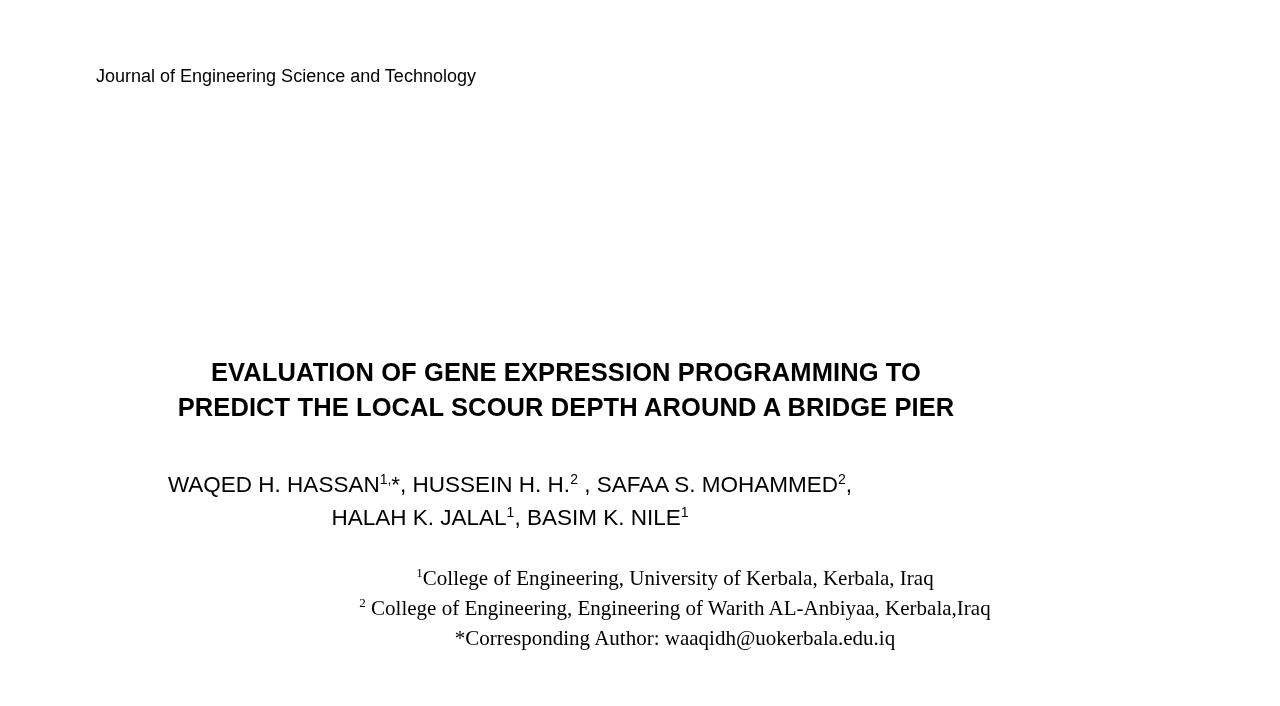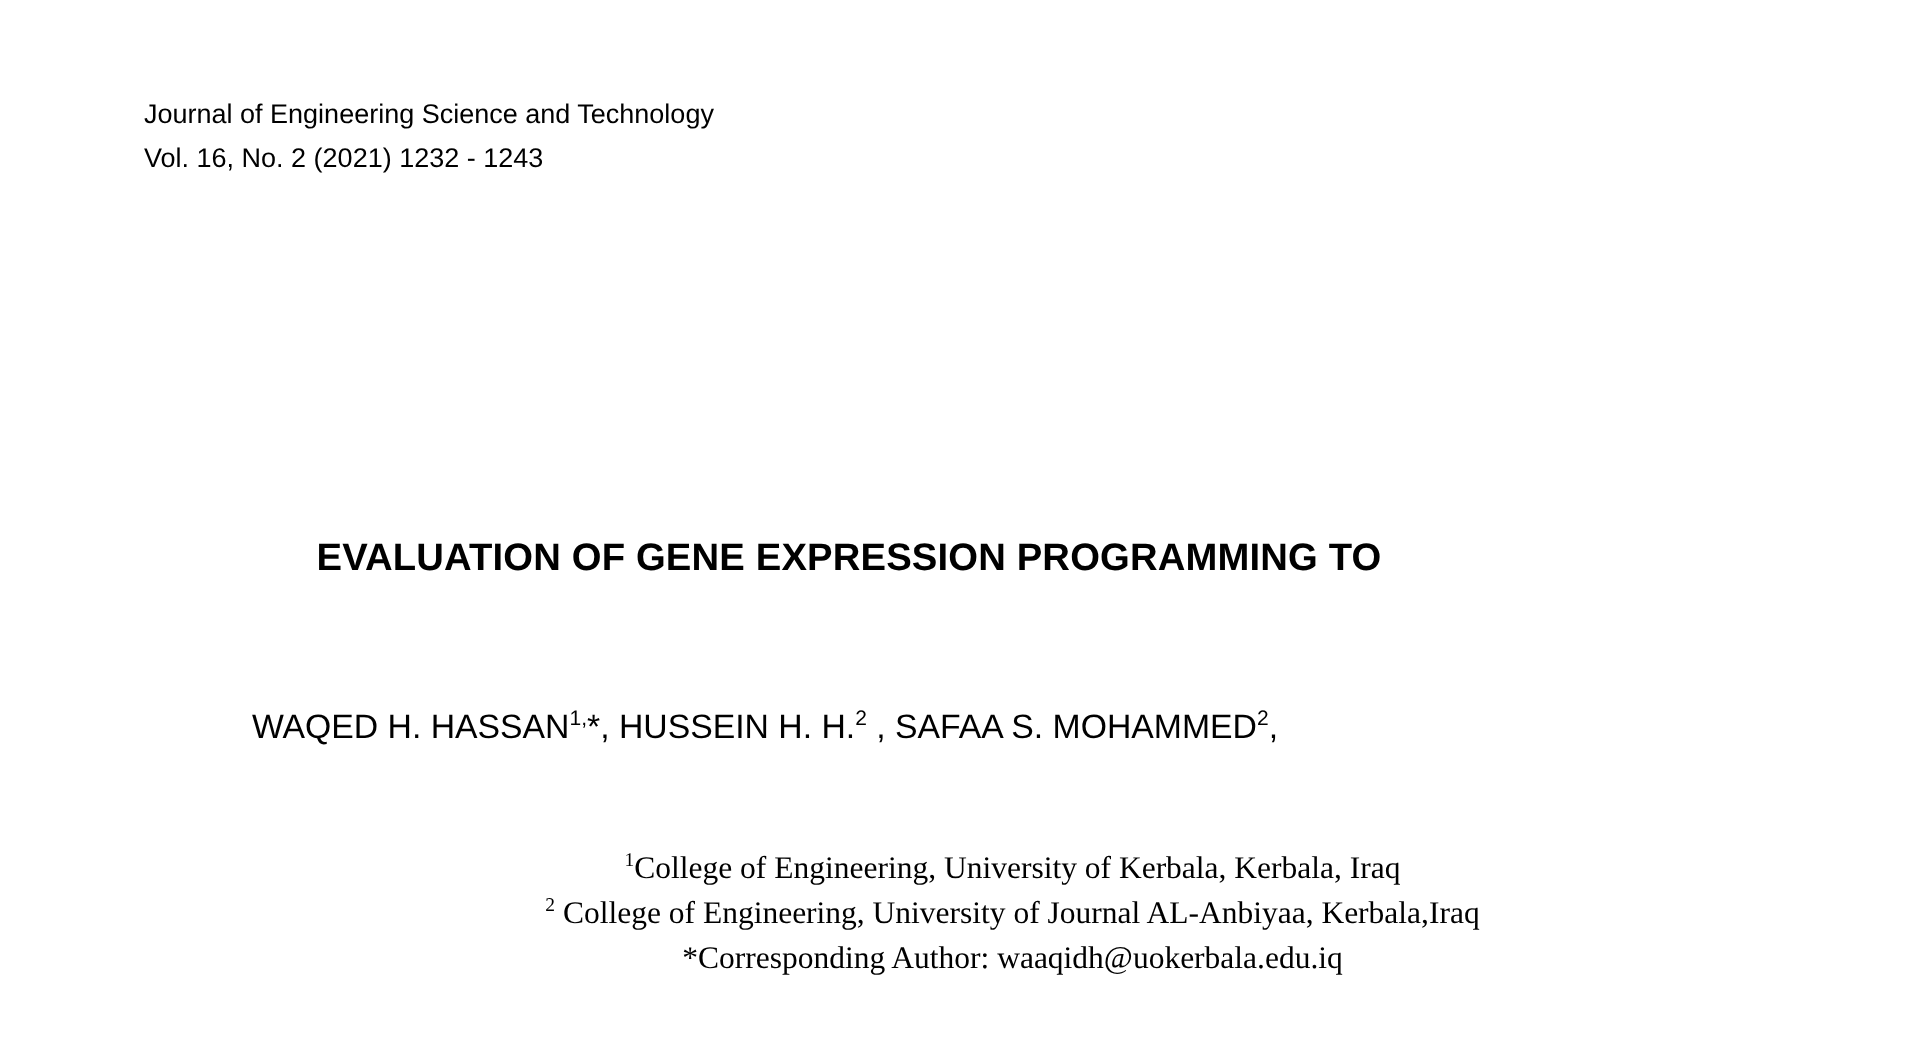--- a/index.html
+++ b/index.html
@@ -86,30 +86,31 @@
     line-height: 0;
   }
 </style>
 </head>
 <body>
 
 <div class="page">
 
   <div class="journal-header">
     <div>Journal of Engineering Science and Technology</div>
-    <div>Vol. 16, No. 2 (2021) 1232 - 1243</div>
   </div>
 
   <div class="title-block">
     <div class="title-line">EVALUATION OF GENE EXPRESSION PROGRAMMING TO</div>
+    <div class="title-line">PREDICT THE LOCAL SCOUR DEPTH AROUND A BRIDGE PIER</div>
   </div>
 
   <div class="authors-block">
     <div class="authors-line"><span>WAQED H. HASSAN</span><sup>1,</sup><span>*, HUSSEIN H. H.</span><sup>2</sup><span> , SAFAA S. MOHAMMED</span><sup>2</sup><span>,</span></div>
+    <div class="authors-line"><span>HALAH K. JALAL</span><sup>1</sup><span>, BASIM K. NILE</span><sup>1</sup></div>
   </div>
 
   <div class="affil-block">
     <div class="affil-line"><sup>1</sup><span>College of Engineering, University of Kerbala, Kerbala, Iraq</span></div>
-    <div class="affil-line"><sup>2</sup><span> College of Engineering, University of Journal AL-Anbiyaa, Kerbala,Iraq</span></div>
+    <div class="affil-line"><sup>2</sup><span> College of Engineering, Engineering of Warith AL-Anbiyaa, Kerbala,Iraq</span></div>
     <div class="affil-line">*Corresponding Author: waaqidh@uokerbala.edu.iq</div>
   </div>
 
 </div>
 
 </body></html>

